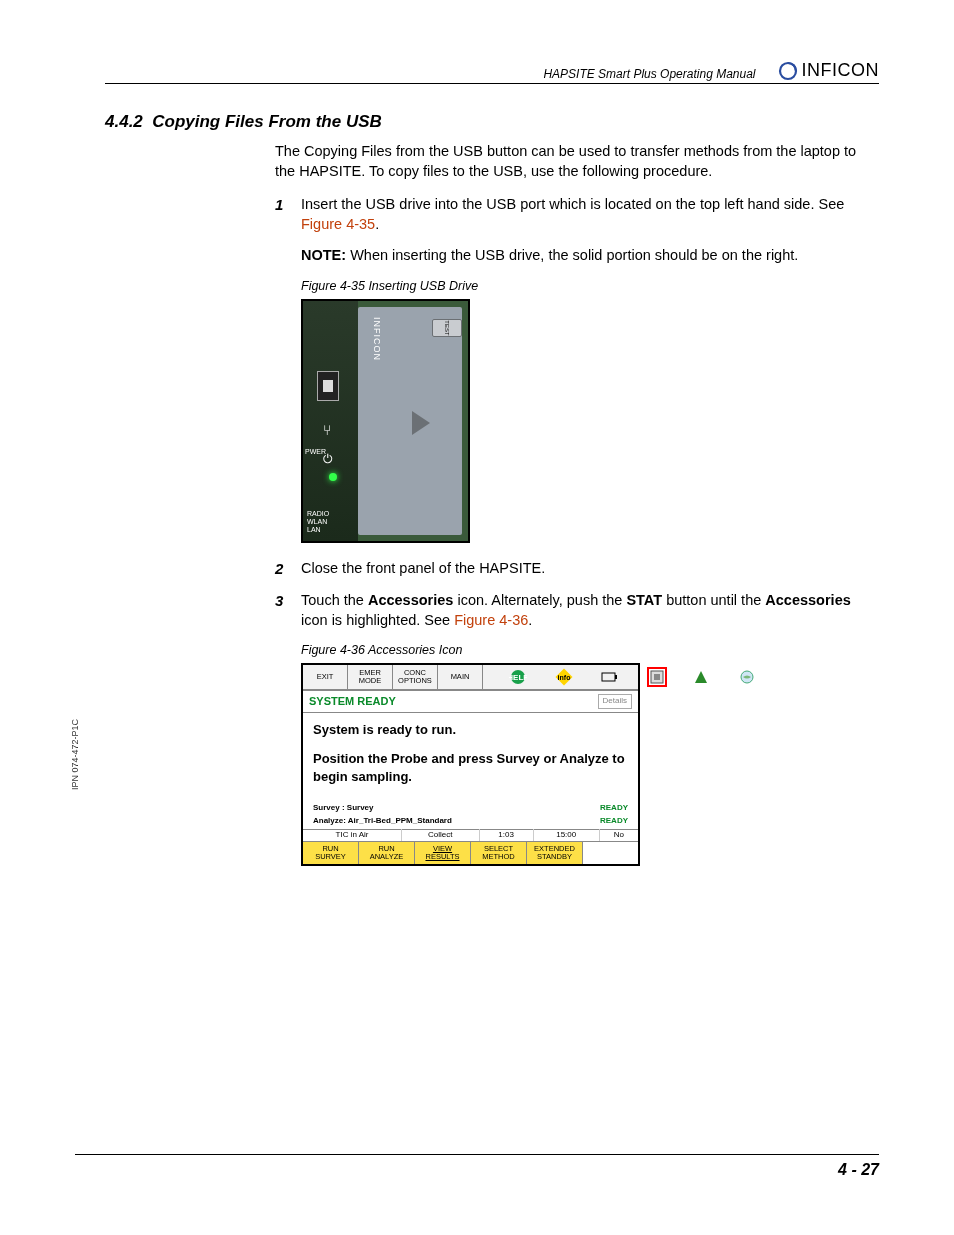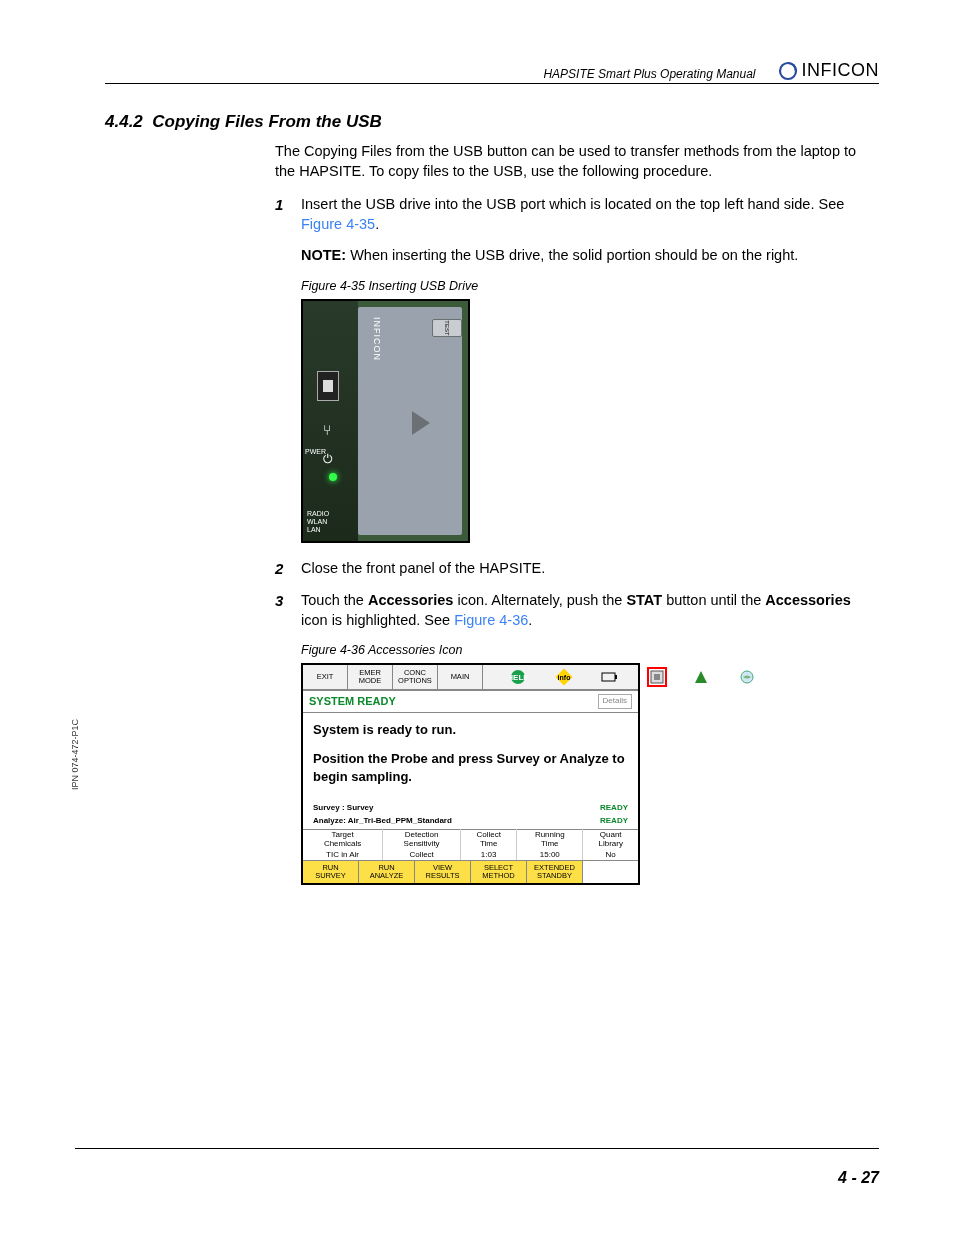--- a/index.html
+++ b/index.html
@@ -53,21 +53,21 @@
     margin-bottom: 12px;
   }
   .step-num {
     width: 26px;
     flex: 0 0 26px;
     font-weight: bold;
     font-style: italic;
     font-size: 15px;
   }
   .step-text { flex: 1; }
-  .link { color: #3b82f6; }
+  .link { color: #c2410c; }
   .note-label { font-weight: bold; }
   .fig-caption {
     font-style: italic;
     font-size: 12.5px;
     margin: 4px 0 4px 0;
   }
   .fig-photo {
     width: 165px;
     height: 240px;
     background: #3a5a3a;
@@ -240,23 +240,23 @@
     position:absolute;
     left:70px;
     top:790px;
     transform: rotate(-90deg);
     transform-origin: left top;
     font-size: 9px;
     color:#333;
   }
   .footer {
     position:absolute;
-    left:75px; right:75px; bottom:48px;
+    left:75px; right:75px; bottom:56px;
     border-top:1.5px solid #000;
-    padding-top:20px;
+    padding-top:6px;
     text-align:right;
     font-style:italic;
     font-weight:bold;
     font-size:16px;
   }
 </style>
 </head>
 <body>
 
 <div class="page">
@@ -387,47 +387,35 @@
         <div class="survey-line">
           <span>Survey  : Survey</span>
           <span class="ready">READY</span>
         </div>
         <div class="survey-line">
           <span>Analyze: Air_Tri-Bed_PPM_Standard</span>
           <span class="ready">READY</span>
         </div>
         <table class="tbl">
           <tbody>
-              <tr>
-            <td style="white-space:pre;">Target
-Chemicals</td>
-            <td style="white-space:pre;">Detection
-Sensitivity</td>
-            <td style="white-space:pre;">Collect
-Time</td>
-            <td style="white-space:pre;">Running
-Time</td>
-            <td style="white-space:pre;">Quant
-Library</td>
-          </tr>
           <tr>
             <td>TIC in Air</td>
             <td>Collect</td>
             <td>1:03</td>
             <td>15:00</td>
             <td>No</td>
           </tr>
         </tbody>
           </table>
         <div class="btnrow">
           <div class="b" style="white-space:pre;">RUN
 SURVEY</div>
           <div class="b" style="white-space:pre;">RUN
 ANALYZE</div>
-          <div class="b" style="white-space:pre;">VIEW
+          <div class="b" style="white-space:pre;text-decoration:underline;">VIEW
 RESULTS</div>
           <div class="b" style="white-space:pre;">SELECT
 METHOD</div>
           <div class="b" style="white-space:pre;">EXTENDED
 STANDBY</div>
           <div class="b"></div>
         </div>
       </div>
     </div>
 

